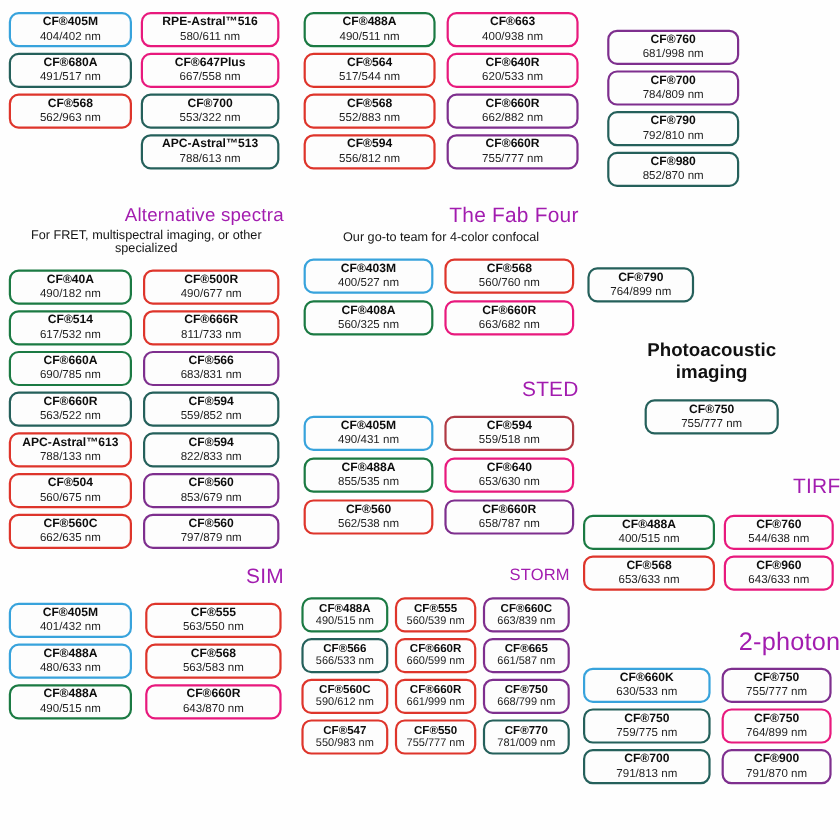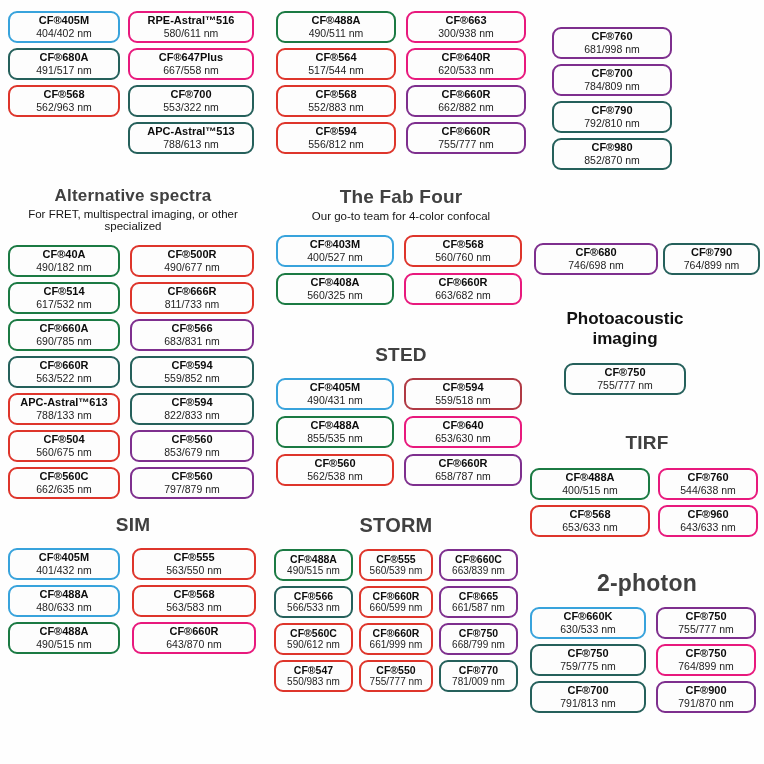--- a/index.html
+++ b/index.html
@@ -11,21 +11,21 @@
   .pill{background:#fdfdfd;border:2px solid #555;border-radius:9px;height:32px;display:flex;flex-direction:column;align-items:center;justify-content:center;line-height:1.2;padding:1px 2px}
   .pn{font-weight:bold;font-size:11px;color:#0c0c0c;white-space:nowrap}
   .pv{font-size:10.5px;color:#1d1d1d;white-space:nowrap}
   .c-blue{border-color:#38a3dc}
   .c-green{border-color:#1b7a43}
   .c-teal{border-color:#25605b}
   .c-red{border-color:#de352b}
   .c-darkred{border-color:#b03a44}
   .c-pink{border-color:#e8197d}
   .c-purple{border-color:#7e2f8e}
-  .sec-title{font-weight:bold;font-size:18px;text-align:center;color:#404040;letter-spacing:.2px}
+  .sec-title{font-weight:normal;font-size:18px;text-align:right;color:#a21caf;letter-spacing:.2px}
   .sec-sub{font-size:11.5px;text-align:center;color:#151515;margin-top:2px}
   .g2a{display:grid;grid-template-columns:112px 124px;column-gap:10px;row-gap:5px;margin-top:13px}
   .g2f{display:grid;grid-template-columns:118px 118px;column-gap:10px;row-gap:6px;margin-top:13px}
   .g2t{display:grid;grid-template-columns:118px 118px;column-gap:10px;row-gap:6px;margin-top:12px}
   .g2s{display:grid;grid-template-columns:112px 124px;column-gap:12px;row-gap:5px;margin-top:12px}
   .g3{display:grid;grid-template-columns:79px 74px 79px;column-gap:6px;row-gap:5px;margin-top:12px}
   .g3 .pn{font-size:10.5px}
   .g3 .pv{font-size:10px}
   .gtirf{display:grid;grid-template-columns:120px 100px;column-gap:8px;row-gap:5px;margin-top:14px}
   .g2p{display:grid;grid-template-columns:116px 100px;column-gap:10px;row-gap:5px;margin-top:10px}
@@ -85,21 +85,21 @@
         <div class="pv">552/883 nm</div>
       </div>
     <div class="pill c-red">
         <div class="pn">CF®594</div>
         <div class="pv">556/812 nm</div>
       </div>
   </div>
   <div class="col" style="width:120px">
     <div class="pill c-pink">
         <div class="pn">CF®663</div>
-        <div class="pv">300/938 nm</div>
+        <div class="pv">400/938 nm</div>
       </div>
     <div class="pill c-pink">
         <div class="pn">CF®640R</div>
         <div class="pv">620/533 nm</div>
       </div>
     <div class="pill c-purple">
         <div class="pn">CF®660R</div>
         <div class="pv">662/882 nm</div>
       </div>
     <div class="pill c-purple">
@@ -268,21 +268,21 @@
         <div class="pv">490/515 nm</div>
       </div>
     <div class="pill c-pink">
         <div class="pn">CF®660R</div>
         <div class="pv">643/870 nm</div>
       </div>
   </div>
 </div>
 
 <div class="sec" style="left:274px;top:514px;width:244px">
-  <div class="sec-title" style="font-size:20px">STORM</div>
+  <div class="sec-title" style="font-size:15px">STORM</div>
   <div class="g3">
     <div class="pill c-green">
         <div class="pn">CF®488A</div>
         <div class="pv">490/515 nm</div>
       </div>
     <div class="pill c-red">
         <div class="pn">CF®555</div>
         <div class="pv">560/539 nm</div>
       </div>
     <div class="pill c-purple">
@@ -322,31 +322,27 @@
         <div class="pv">755/777 nm</div>
       </div>
     <div class="pill c-teal">
         <div class="pn">CF®770</div>
         <div class="pv">781/009 nm</div>
       </div>
   </div>
 </div>
 
 <div class="sec" style="left:534px;top:243px;display:flex;gap:5px">
-  <div class="pill c-purple" style="width:124px">
-      <div class="pn">CF®680</div>
-      <div class="pv">746/698 nm</div>
-    </div>
   <div class="pill c-teal" style="width:97px">
       <div class="pn">CF®790</div>
       <div class="pv">764/899 nm</div>
     </div>
 </div>
 
-<div class="sec" style="left:508px;top:309px;width:234px">
+<div class="sec" style="left:530px;top:309px;width:234px">
   <div class="title-wrap">Photoacoustic imaging</div>
   <div class="pill c-teal center-pill">
       <div class="pn">CF®750</div>
       <div class="pv">755/777 nm</div>
     </div>
 </div>
 
 <div class="sec" style="left:530px;top:432px;width:234px">
   <div class="sec-title" style="font-size:19px">TIRF</div>
   <div class="gtirf">

